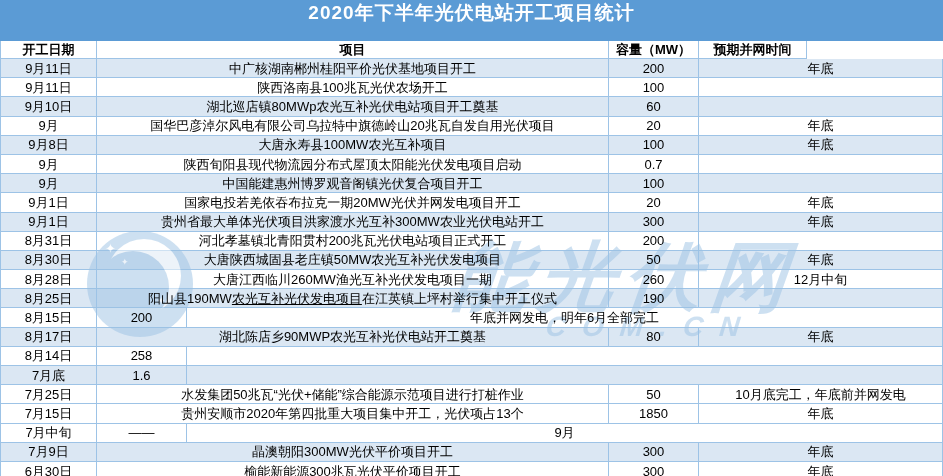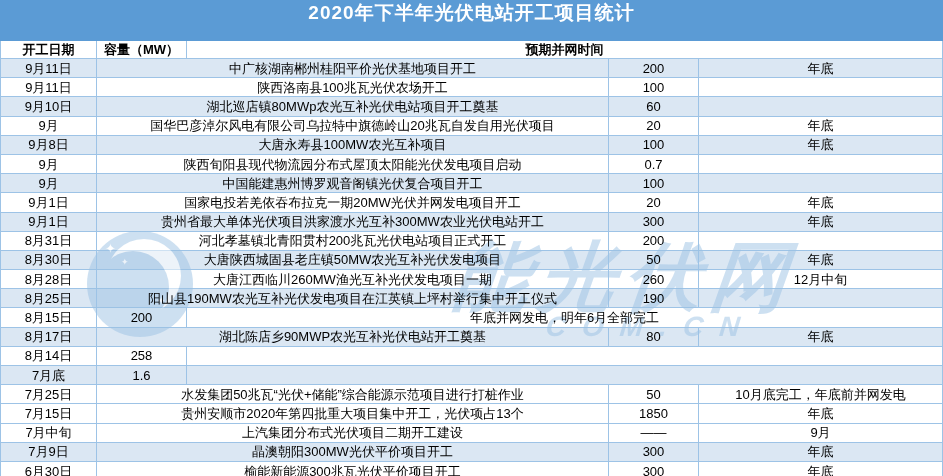--- a/index.html
+++ b/index.html
@@ -10,38 +10,38 @@
   }
   *{margin:0;padding:0;box-sizing:border-box;}
   html,body{width:943px;height:476px;overflow:hidden;background:#fff;
     font-family:"Liberation Sans","DejaVu Sans",sans-serif;color:#000;}
   .title-bar{
     width:943px;height:41px;background:var(--title-bg);
     display:flex;align-items:flex-start;justify-content:center;
     color:#fff;font-size:19px;font-weight:bold;letter-spacing:1px;
   }
   .header-row{
-    width:943px;height:18px;display:flex;background:#fff;
+    width:807px;height:18px;display:flex;background:#fff;
     border-bottom:1px solid var(--grid);border-left:1px solid var(--grid);
     font-weight:bold;font-size:12.5px;
   }
   .header-row .cell{display:flex;align-items:center;justify-content:center;
     border-right:1px solid var(--grid);height:100%;}
   .table-body{position:relative;width:943px;height:422px;
     display:flex;flex-direction:column;border-left:1px solid var(--grid);}
   .row{flex:1;display:flex;border-bottom:1px solid var(--grid);background:#fff;}
   .row.shaded{background:var(--shade);}
   .cell{display:flex;align-items:center;justify-content:center;
     border-right:1px solid var(--grid);font-size:13px;line-height:1;
     white-space:nowrap;overflow:hidden;position:relative;z-index:2;}
   .c-date{width:96px;}
   .c-proj{width:512px;}
   .c-cap{width:90px;}
   .c-time{flex:1;}
-  .proj-link{}
+  .proj-link{text-decoration:underline;}
   
   .watermark{position:absolute;left:0;top:0;width:943px;height:422px;
     pointer-events:none;z-index:1;opacity:.5;}
   .wm-logo{position:absolute;left:86px;top:172px;width:106px;height:106px;}
   .wm-circle{position:absolute;left:0;top:0;width:106px;height:106px;
     border-radius:50%;background:var(--wm);}
   .wm-crescent{position:absolute;left:20px;top:8px;width:74px;height:74px;
     border-radius:50%;background:#fff;}
   .wm-crescent2{position:absolute;left:10px;top:20px;width:72px;height:72px;
     border-radius:50%;background:var(--wm);}
@@ -55,20 +55,21 @@
 </style>
 </head>
 <body>
 
 <div class="title-bar">
   <span>2020年下半年光伏电站开工项目统计</span>
 </div>
 
 <div class="header-row">
   <div class="cell c-date">开工日期</div>
+  <div class="cell c-proj">项目</div>
   <div class="cell c-cap">容量（MW）</div>
   <div class="cell c-time">预期并网时间</div>
 </div>
 
 <div class="table-body">
   <div class="watermark">
     <div class="wm-logo">
       <div class="wm-circle"></div>
       <div class="wm-crescent"></div>
       <div class="wm-crescent2"></div>
@@ -185,21 +186,20 @@
       <div class="cell c-time">10月底完工，年底前并网发电</div>
     </div>
     <div class="row">
       <div class="cell c-date">7月15日</div>
       <div class="cell c-proj">贵州安顺市2020年第四批重大项目集中开工，光伏项占13个</div>
       <div class="cell c-cap">1850</div>
       <div class="cell c-time">年底</div>
     </div>
     <div class="row">
       <div class="cell c-date">7月中旬</div>
-      <div class="cell c-proj">上汽集团分布式光伏项目二期开工建设</div>
       <div class="cell c-cap">——</div>
       <div class="cell c-time">9月</div>
     </div>
     <div class="row shaded">
       <div class="cell c-date">7月9日</div>
       <div class="cell c-proj">晶澳朝阳300MW光伏平价项目开工</div>
       <div class="cell c-cap">300</div>
       <div class="cell c-time">年底</div>
     </div>
     <div class="row">

